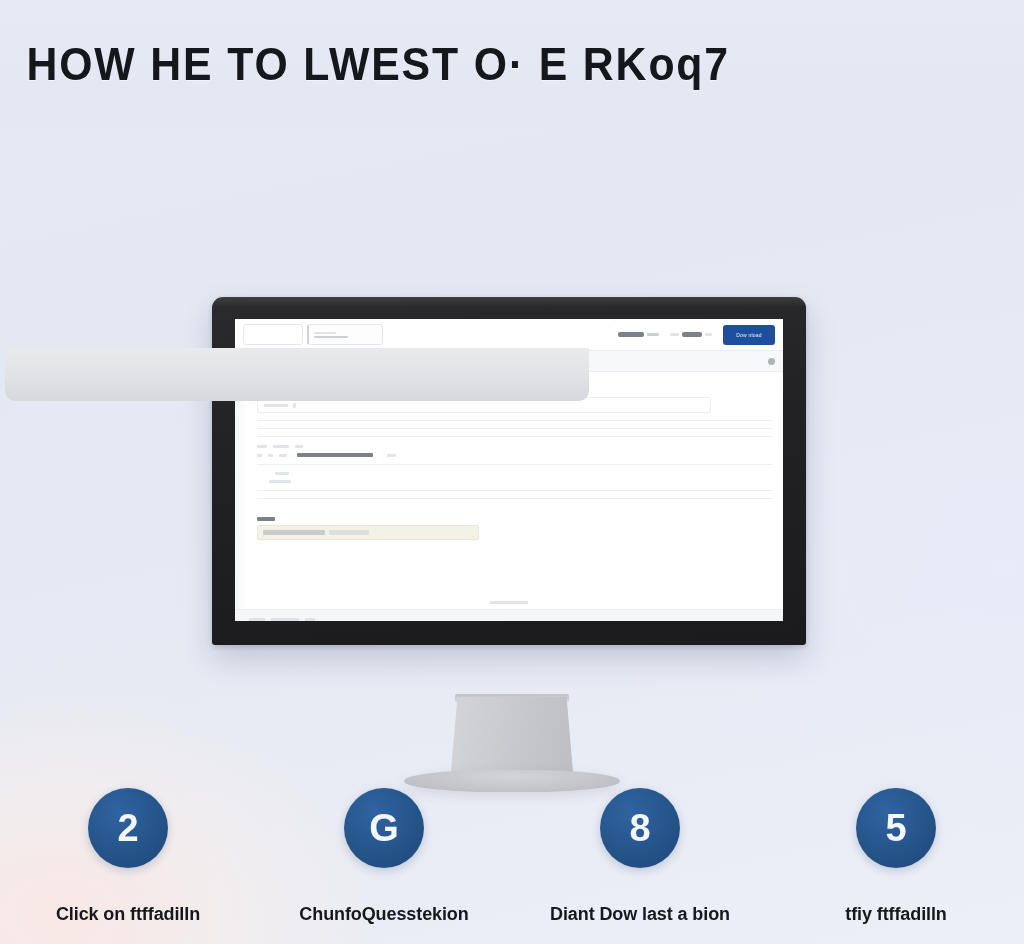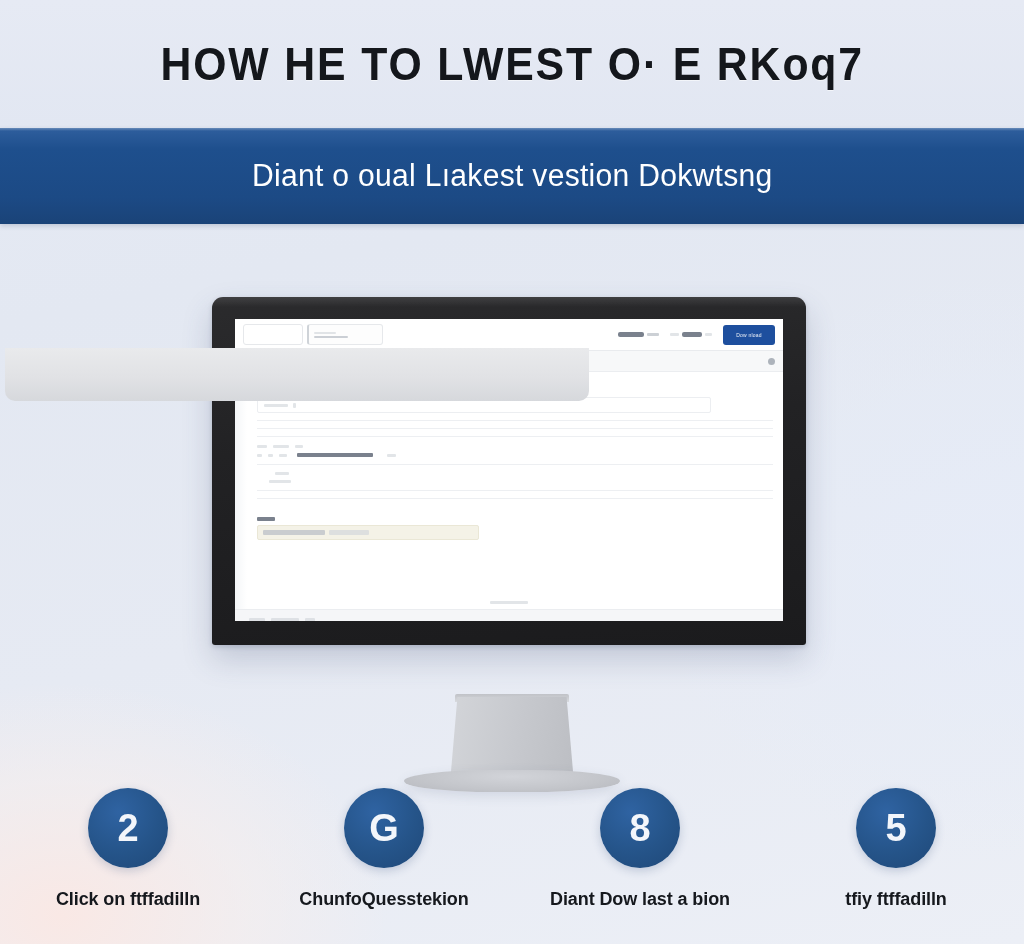--- a/index.html
+++ b/index.html
@@ -24,21 +24,20 @@
       linear-gradient(168deg, #e6eaf4 0%, #e3e8f2 28%, #e6eaf3 60%, #eceff6 100%);
   }
 
   
   .title-area {
     position: absolute;
     left: 0; top: 0;
     width: 1024px; height: 128px;
     display: flex;
     align-items: center;
-    justify-content: center;
     background: linear-gradient(180deg, #e6eaf4 0%, #e2e7f2 100%);
   }
   .title-text {
     font-family: "Liberation Sans Narrow", "Liberation Sans", sans-serif;
     font-weight: 700;
     font-size: 46px;
     letter-spacing: 2.0px;
     color: #14171c;
     white-space: nowrap;
     transform: scaleX(0.93);
@@ -288,40 +287,37 @@
     display: flex;
     align-items: center;
     justify-content: center;
     color: #f3f6fb;
     font-weight: 700;
     font-size: 38px;
     box-shadow: 0 3px 10px rgba(40,70,120,0.22);
     line-height: 1;
   }
   .step-label {
-    margin-top: 21px;
+    margin-top: 36px;
     font-weight: 700;
     font-size: 18px;
     color: #15181d;
     white-space: nowrap;
     letter-spacing: -0.1px;
   }
 </style>
 </head>
 <body>
 
 <div id="poster">
 
   <div class="title-area">
     <div class="title-text">HOW HE TO LWEST O· E RKoq7</div>
   </div>
 
-  <div class="banner">
-    <div class="banner-text">Diant o oual Lıakest vestion Dokwtsng</div>
-  </div>
 
   <div class="monitor">
     <div class="bezel"></div>
 
     <div class="screen">
 
       <div class="app-topbar">
         <div class="tab-blank"></div>
         <div class="tab-active">
           <div>

